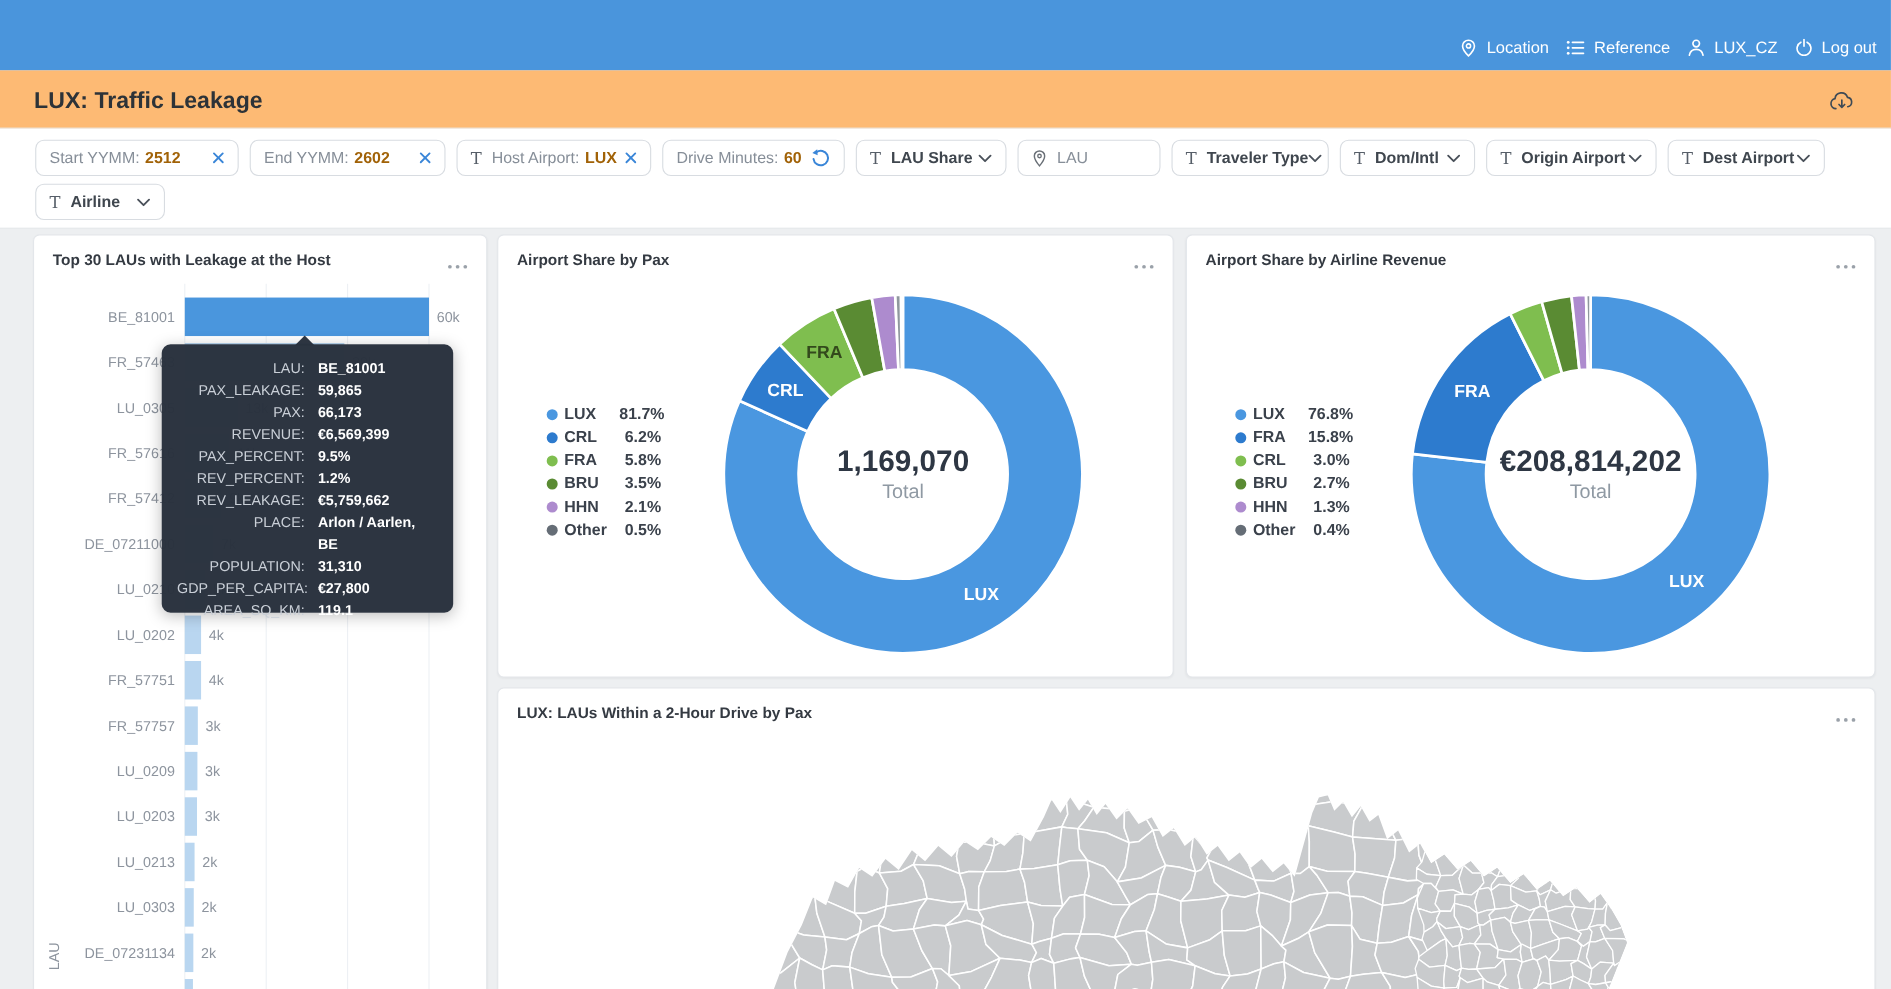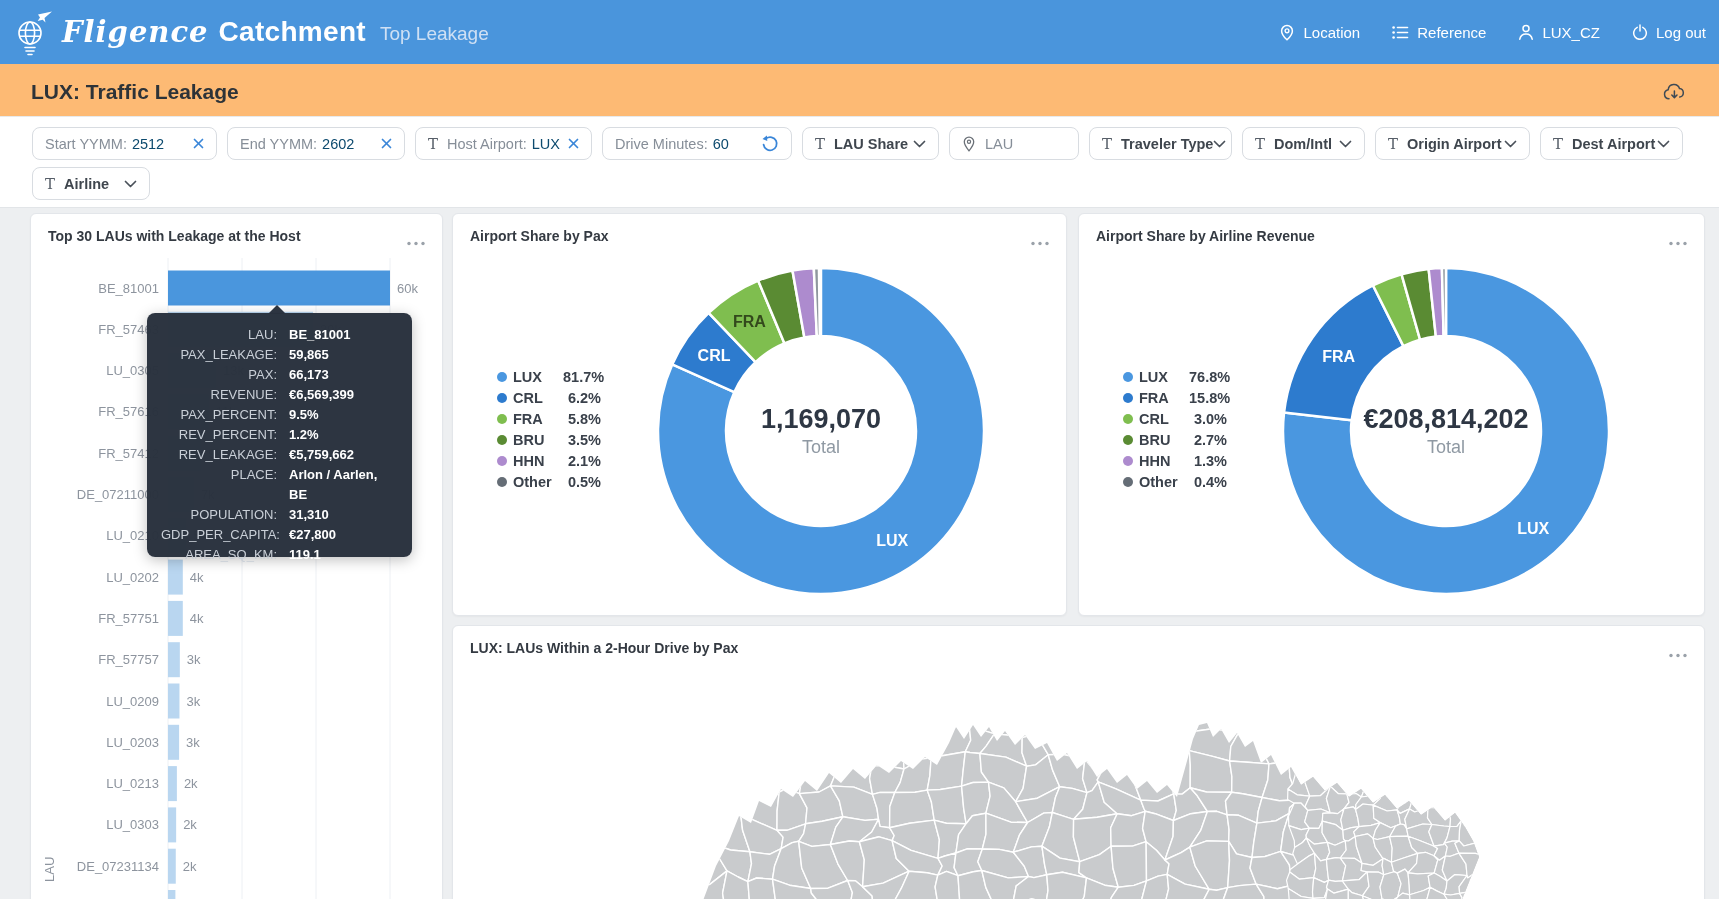--- a/index.html
+++ b/index.html
@@ -3,47 +3,47 @@
 <meta charset="utf-8">
 <style>
 *{margin:0;padding:0;box-sizing:border-box;}
 html,body{width:1719px;height:899px;overflow:hidden;font-family:"Liberation Sans",sans-serif;background:#edeff1;}
 
 #header{position:absolute;left:0;top:0;width:1719px;height:64px;background:#4a95dc;display:flex;align-items:center;}
 .brand{display:flex;align-items:center;margin-left:10px;}
 .brand-script{font-family:"DejaVu Serif",serif;font-style:italic;font-weight:700;font-size:29px;color:#fff;margin-left:8px;letter-spacing:1px;}
 .brand-product{font-size:28px;font-weight:700;color:#fff;margin-left:10px;letter-spacing:.3px;}
 .page-label{font-size:19px;color:#cfe0f4;margin-left:14px;position:relative;top:2px;}
-#nav{position:absolute;right:13px;top:0;height:64px;display:flex;align-items:center;gap:32px;}
+#nav{position:absolute;right:13px;top:11px;height:64px;display:flex;align-items:center;gap:16px;}
 .nav-item{display:flex;align-items:center;gap:8px;color:#fff;font-size:15px;cursor:pointer;}
 
 #titlebar{position:absolute;left:0;top:64px;width:1719px;height:53px;background:#fdba74;border-bottom:1px solid #e7eaec;}
 #page-title{position:absolute;left:31px;top:16px;font-size:21px;font-weight:700;color:#2d3338;}
 #dl-icon{position:absolute;right:33px;top:19px;}
 
 #filterbar{position:absolute;left:0;top:117px;width:1719px;height:91px;background:#fff;border-bottom:1px solid #e2e5e8;}
 .chip-row{position:absolute;left:32px;display:flex;}
 #chips1{top:10px;}
 #chips2{top:50px;}
 .chip{display:inline-flex;align-items:center;height:33px;border:1px solid #d8dce1;border-radius:8px;background:#fff;padding:12px 12px;font-size:14.5px;white-space:nowrap;margin-right:10px;}
 #chips1 .chip:nth-child(1){width:185px;}
 #chips1 .chip:nth-child(2){width:178px;}
 #chips1 .chip:nth-child(3){width:177px;}
-#chips1 .chip:nth-child(4){width:190px;}
+#chips1 .chip:nth-child(4){width:166px;}
 #chips1 .chip:nth-child(5){width:137px;}
 #chips1 .chip:nth-child(6){width:130px;}
 #chips1 .chip:nth-child(7){width:143px;}
 #chips1 .chip:nth-child(8){width:123px;}
 #chips1 .chip:nth-child(9){width:155px;}
 #chips1 .chip:nth-child(10){width:143px;}
 #chips2 .chip:nth-child(1){width:118px;}
 .chip .ticon{font-family:"DejaVu Serif",serif;color:#565e68;font-size:15px;margin-right:9px;font-weight:500;}
 .chip-label{color:#868e98;}
 .chip-label.dark{color:#3f464e;font-weight:700;}
-.chip-value{color:#0c4a6e;font-weight:400;margin-left:5px;}
+.chip-value{color:#a16207;font-weight:700;margin-left:5px;}
 .chip .trail{margin-left:auto;display:flex;}
 .chip .pinico{margin-right:9px;display:flex;}
 
 .card{position:absolute;background:#fff;border:1px solid #e3e6ea;border-radius:6px;box-shadow:0 1px 2px rgba(0,0,0,.04);}
 #card-bars{left:30px;top:213px;width:413px;height:760px;}
 #card-pax{left:452px;top:213px;width:615px;height:403px;}
 #card-rev{left:1078px;top:213px;width:627px;height:403px;}
 #card-map{left:452px;top:625px;width:1253px;height:600px;}
 .card-title{position:absolute;left:17px;top:14px;font-size:14px;font-weight:700;color:#343a42;}
 .card-dots{position:absolute;right:16px;top:18px;cursor:pointer;}
@@ -66,34 +66,20 @@
 #bar-tooltip{position:absolute;left:147px;top:313px;width:265px;height:244px;background:rgba(41,49,61,.98);border-radius:8px;box-shadow:0 3px 14px rgba(0,0,0,.25);padding:12px 14px;z-index:10;}
 #bar-tooltip .arrow{position:absolute;top:-8px;left:121px;width:0;height:0;border-left:9px solid transparent;border-right:9px solid transparent;border-bottom:9px solid rgba(41,49,61,.98);}
 .tt-row{display:grid;grid-template-columns:116px 1fr;gap:12px;line-height:20px;font-size:13px;}
 .tt-key{color:#c9cfd7;text-align:right;}
 .tt-val{color:#fff;font-weight:700;}
 </style>
 </head>
 <body>
 
 <div id="header">
-  <div class="brand">
-    <svg width="44" height="48" viewBox="0 0 44 48">
-      <g fill="none" stroke="#fff" stroke-width="1.6" stroke-linecap="round">
-        <circle cx="20" cy="25" r="11"></circle>
-        <ellipse cx="20" cy="25" rx="4.6" ry="11"></ellipse>
-        <path d="M9.6 22.2h20.8 M10.2 28.2h19.6"></path>
-        <path d="M15 39.5h10 M16 43h8 M18 46.5h4"></path>
-      </g>
-      <path d="M28 6.5 L42 3.5 L34.5 10 l1 4.5 -2.8-2.8 -5 1.3 2.3-3.6z" fill="#fff"></path>
-    </svg>
-    <span class="brand-script">Fligence</span>
-    <span class="brand-product">Catchment</span>
-    <span class="page-label">Top Leakage</span>
-  </div>
   <div id="nav">
       <div class="nav-item">
         <span style="display:flex">
           <svg width="16" height="17" viewBox="0 0 16 17">
             <path d="M8 1.6c-3 0-5.4 2.3-5.4 5.3 0 3.9 5.4 8.9 5.4 8.9s5.4-5 5.4-8.9c0-3-2.4-5.3-5.4-5.3z" fill="none" stroke="#fff" stroke-width="1.5"></path>
             <circle cx="8" cy="6.8" r="1.9" fill="none" stroke="#fff" stroke-width="1.4"></circle>
           </svg>
         </span>
         <span>Location</span>
       </div>

